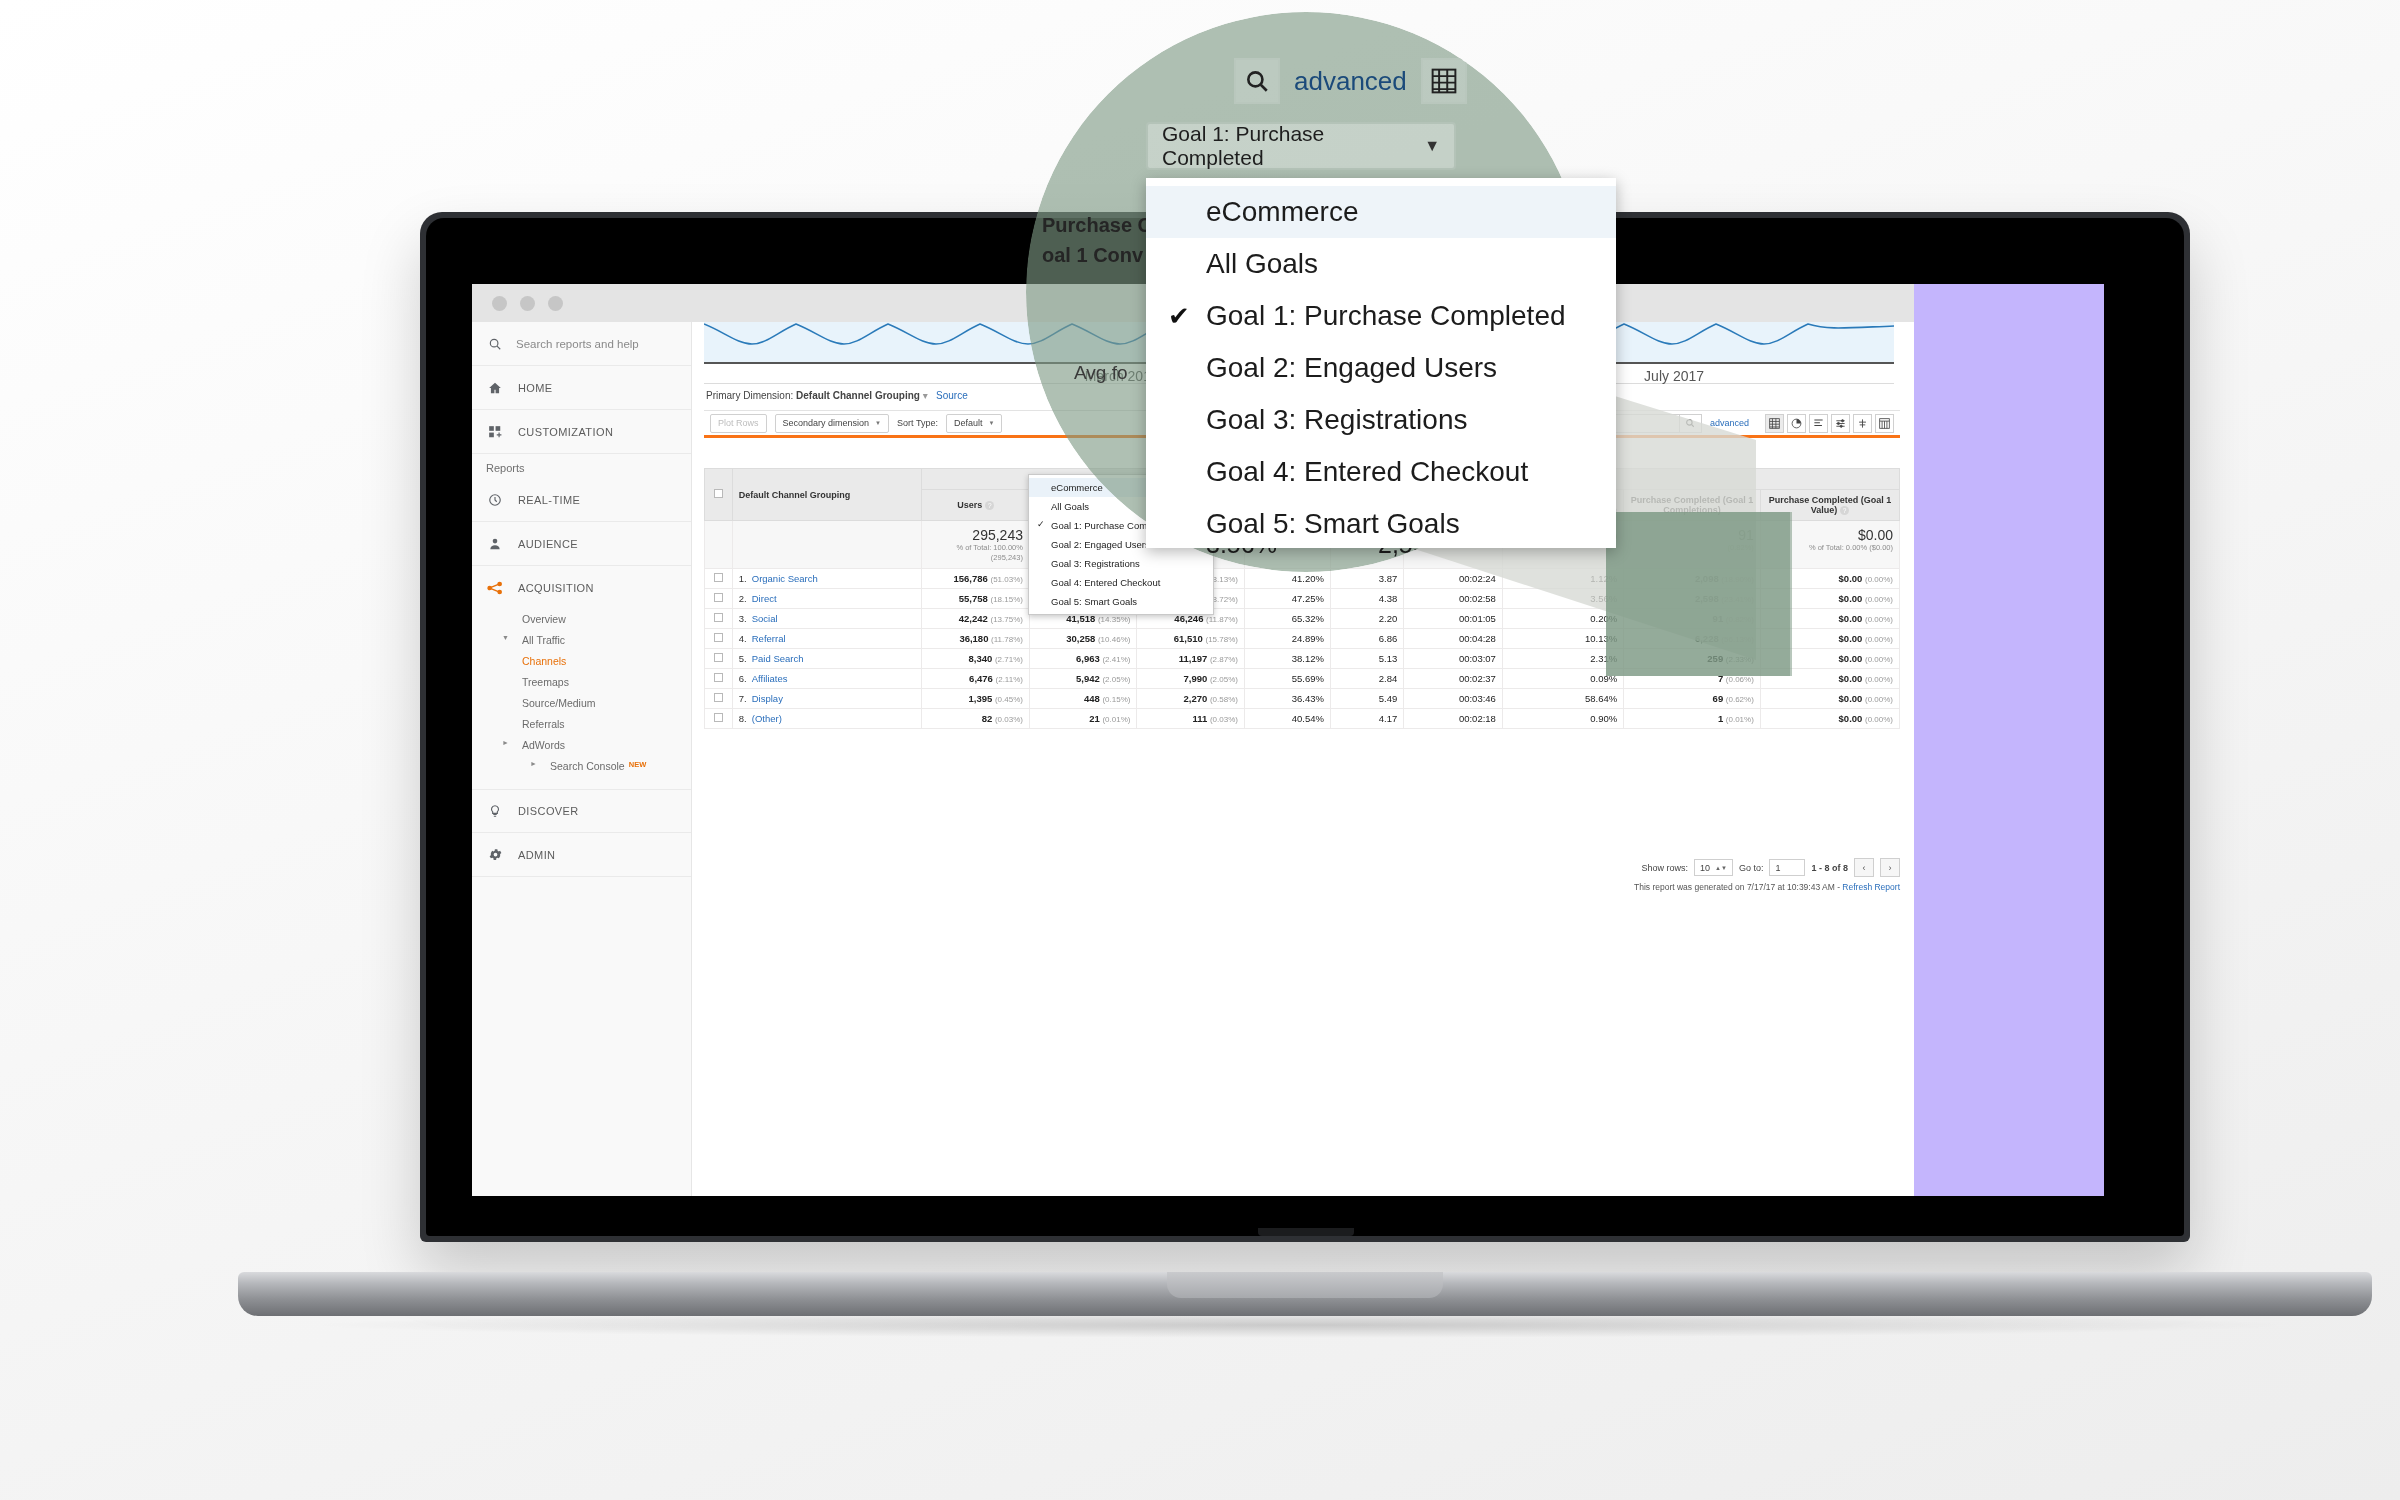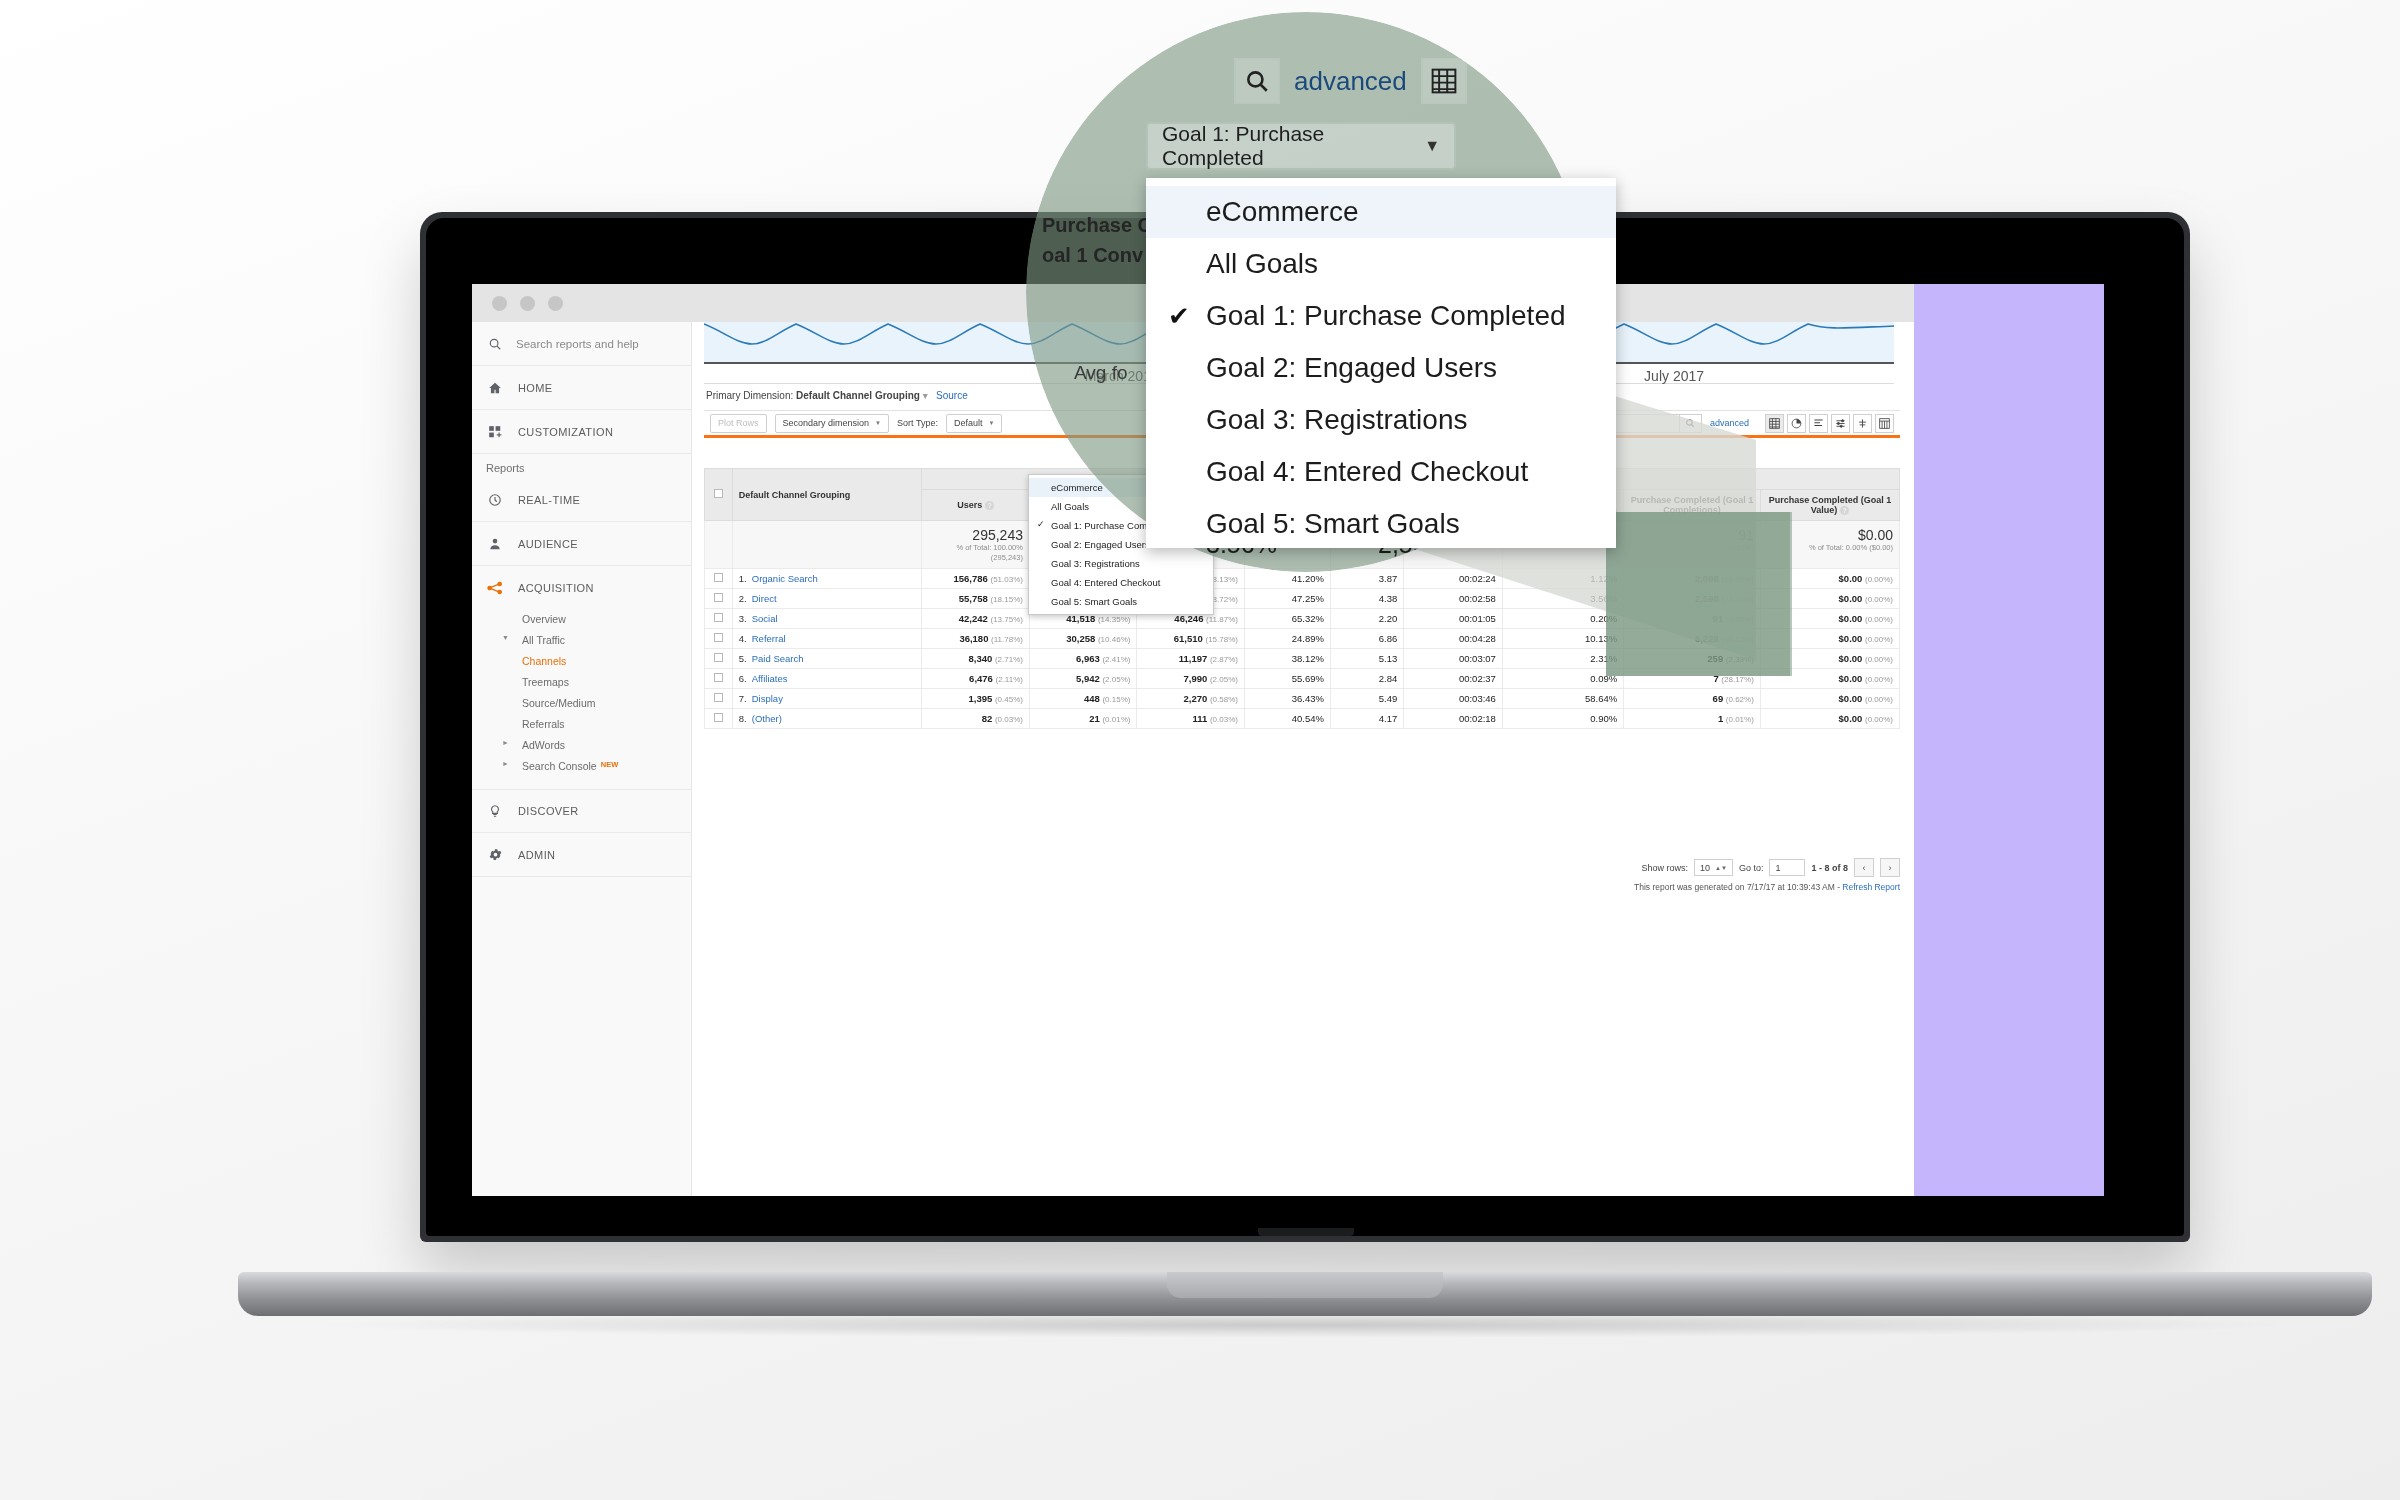--- a/index.html
+++ b/index.html
@@ -333,21 +333,21 @@
           <div class="sub-item" style="height:21px;">
             <span>Source/Medium</span>
           </div>
           <div class="sub-item" style="height:21px;">
             <span>Referrals</span>
           </div>
           <div class="sub-item" style="height:21px;">
             <span class="arrow">►</span>
             <span>AdWords</span>
           </div>
-          <div class="sub-item" style="height:21px;">
+          <div class="sub-item" style="height:21px;margin-left:28px;">
             <span class="arrow">►</span>
             <span>Search Console</span>
             <span class="newtag">NEW</span>
           </div>
         </div>
 
         <div class="nav-item" style="border-top:1px solid #eaeaea;">
           <span class="icon">
             <svg width="14" height="14" viewBox="0 0 24 24" fill="none" stroke="#5f6368" stroke-width="2">
               <path d="M9 18h6M10 21h4"></path>
@@ -605,21 +605,21 @@
               <tr>
                 <td class="cb"><span class="chk"></span></td>
                 <td class="lead"><span class="idx">6.</span><a>Affiliates</a></td>
                 <td><span class="cellnum">6,476</span> <span class="cellpct">(2.11%)</span></td>
                 <td><span class="cellnum">5,942</span> <span class="cellpct">(2.05%)</span></td>
                 <td><span class="cellnum">7,990</span> <span class="cellpct">(2.05%)</span></td>
                 <td>55.69%</td>
                 <td>2.84</td>
                 <td>00:02:37</td>
                 <td>0.09%</td>
-                <td><span class="cellnum">7</span> <span class="cellpct">(28.17%)</span></td>
+                <td><span class="cellnum">7</span> <span class="cellpct">(0.06%)</span></td>
                 <td><span class="cellnum">$0.00</span> <span class="cellpct">(0.00%)</span></td>
               </tr>
 
               <tr>
                 <td class="cb"><span class="chk"></span></td>
                 <td class="lead"><span class="idx">7.</span><a>Display</a></td>
                 <td><span class="cellnum">1,395</span> <span class="cellpct">(0.45%)</span></td>
                 <td><span class="cellnum">448</span> <span class="cellpct">(0.15%)</span></td>
                 <td><span class="cellnum">2,270</span> <span class="cellpct">(0.58%)</span></td>
                 <td>36.43%</td>

